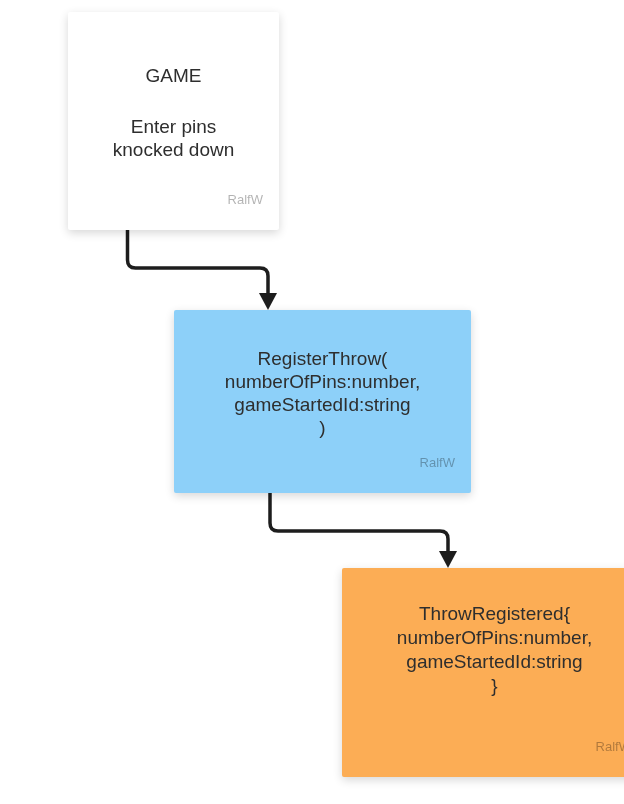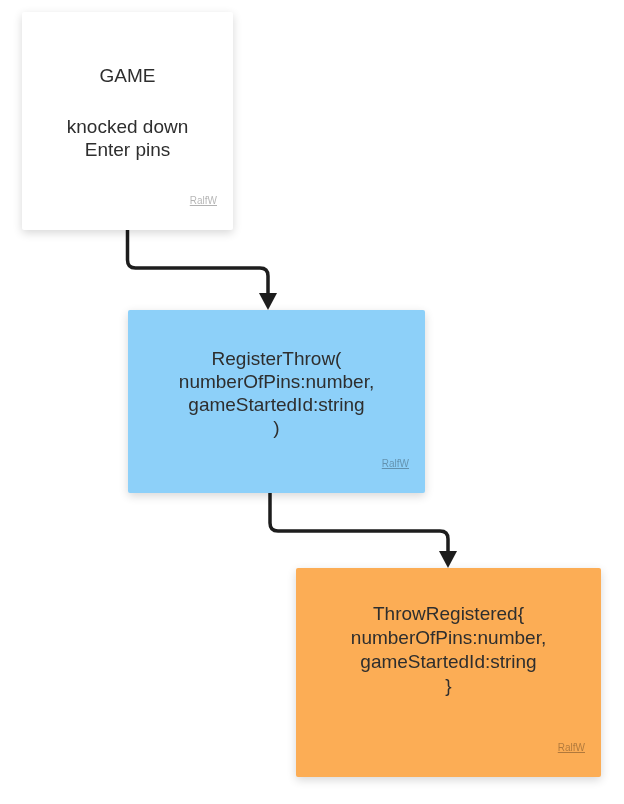--- a/index.html
+++ b/index.html
@@ -36,29 +36,29 @@
   }
   .card {
     position: absolute;
     box-sizing: border-box;
     border-radius: 2px;
     box-shadow: 0 3px 10px rgba(0, 0, 0, 0.16);
     color: var(--text, #2e2e2e);
     font-size: 19px;
     line-height: 23px;
     text-align: center;
+    margin-left: 46px;
   }
   .card .author {
     position: absolute;
     right: 16px;
     bottom: 24px;
-    font-size: 10px;
+    font-size: 13px;
     line-height: 1;
     color: var(--author, rgba(0,0,0,0.3));
-    text-decoration: underline;
   }
   #card-game {
     left: 22px;
     top: 12px;
     width: 211px;
     height: 218px;
     background: var(--card-white, #ffffff);
     padding-top: 52px;
   }
   #card-game .card-title {
@@ -93,22 +93,22 @@
       <polygon class="arrow-head" points="259,293 277,293 268,310"></polygon>
     </g>
     <g>
       <path class="arrow-path" d="M270 493 L270 523 Q270 531 278 531 L440 531 Q448 531 448 539 L448 553"></path>
       <polygon class="arrow-head" points="439,551 457,551 448,568"></polygon>
     </g>
   </svg>
 
   <div class="card" id="card-game">
     <div class="card-title">GAME</div>
+    <div class="card-line">Enter pins</div>
     <div class="card-line">knocked down</div>
-    <div class="card-line">Enter pins</div>
     <div class="author">RalfW</div>
   </div>
 
   <div class="card" id="card-register-throw">
     <div class="card-line">RegisterThrow(</div>
     <div class="card-line">numberOfPins:number,</div>
     <div class="card-line">gameStartedId:string</div>
     <div class="card-line">)</div>
     <div class="author">RalfW</div>
   </div>

